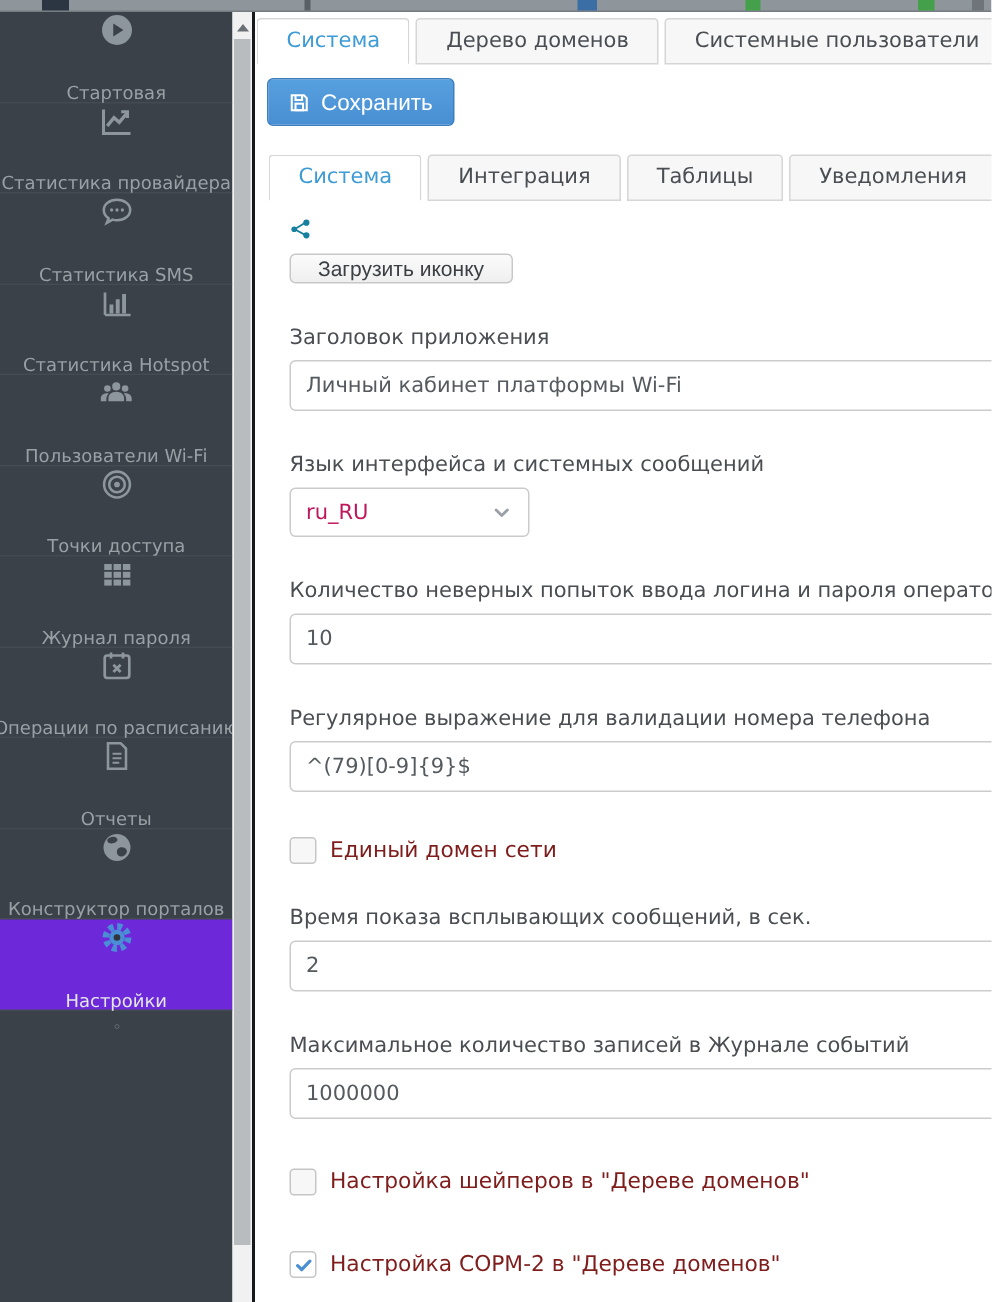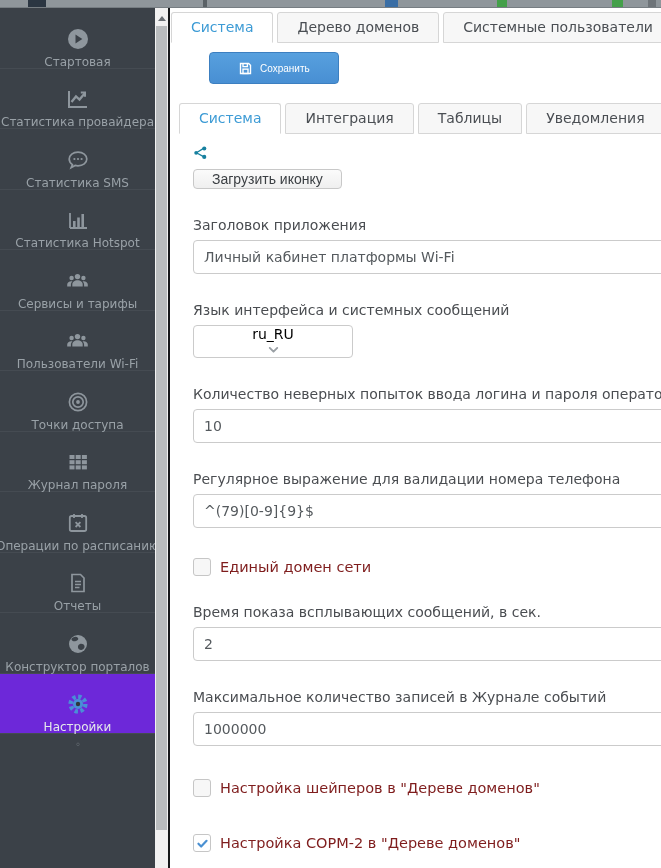--- a/index.html
+++ b/index.html
@@ -9,21 +9,21 @@
 
   
   .browser-strip { position:absolute; left:0; top:0; width:661px; height:8px;
     background:#8f969b; border-bottom:1px solid #767d82; }
   .browser-strip .frag { position:absolute; bottom:0; height:7px; }
 
   
   .sidebar { position:absolute; left:0; top:8px; width:155px; height:860px;
     background:#3b4148; overflow:hidden; }
   .side-item { height:60.5px; display:flex; flex-direction:column; align-items:center;
-    justify-content:flex-end; gap:5px; border-bottom:1px solid #454b52; cursor:pointer; }
+    justify-content:space-between; gap:5px; border-bottom:1px solid #454b52; cursor:pointer; }
   .side-item .lbl { font-size:12px; color:#99a1a7; line-height:1; white-space:nowrap; }
   .side-item.active { background:#6d28d9; }
   .side-item.active .lbl { color:#e4e8ea; }
   .side-item.partial { height:12px; border-bottom:none; justify-content:flex-start; overflow:hidden; }
   .icn { display:block; }
 
   
   .scrollbar { position:absolute; left:155px; top:8px; width:13px; height:860px; background:#f1f1f1; }
   .sb-arrow { position:absolute; left:0; top:4px; width:13px; height:12px; display:flex; align-items:center; justify-content:center; cursor:pointer; }
   .sb-arrow::before { content:""; width:0; height:0; border-left:4px solid transparent;
@@ -35,39 +35,39 @@
   .content { position:absolute; left:170px; top:8px; width:524px; height:860px; background:#fff; }
 
   .tabs-row { display:flex; gap:4px; align-items:flex-end; }
   .tabs-row.top { margin:4px 0 0 1px; }
   .tabs-row.inner { margin:19px 0 0 9px; }
   .tab { height:31px; line-height:29px; padding:0 19px; font-size:14px; color:#4a4e53;
     background:#f7f7f7; border:1px solid #d6d6d6; border-radius:3px 3px 0 0;
     white-space:nowrap; cursor:pointer; }
   .tab.active { background:#fff; border-bottom-color:#fff; color:#3d9bd5; }
 
-  .save-btn { margin:9px 0 0 39px; height:32px; display:inline-flex; align-items:center; gap:7px;
-    padding:0 28px; background:linear-gradient(#57a0de,#488fd3); border:1px solid #3c7fc0;
-    border-radius:4px; color:#fff; font-size:10px; cursor:pointer; }
+  .save-btn { margin:9px 0 0 8px; height:32px; display:inline-flex; align-items:center; gap:7px;
+    padding:0 13px; background:linear-gradient(#57a0de,#488fd3); border:1px solid #3c7fc0;
+    border-radius:4px; color:#fff; font-size:15px; cursor:pointer; }
 
   .share-icon-wrap { margin:11px 0 0 23px; height:15px; }
 
   .upload-btn { margin:9px 0 0 23px; height:20px; padding:0 18px; font-size:14px; color:#3b3f43;
     background:linear-gradient(#fbfbfb,#efefef); border:1px solid #c8c8c8; border-radius:4px; cursor:pointer; }
 
   .form { margin-left:23px; width:501px; }
   .group { margin-top:28px; }
   .group label { display:block; font-size:14px; color:#4a4d51; margin-bottom:7px; white-space:nowrap; }
   .text-input { width:100%; height:34px; border:1px solid #cbcbcb; border-radius:4px;
     padding:0 10px; font-size:14px; color:#555a5e; background:#fff; outline:none;
     font-family:"DejaVu Sans","Liberation Sans",sans-serif; }
 
   .select { width:160px; height:33px; border:1px solid #cbcbcb; border-radius:4px; background:#fff;
     display:flex; align-items:center; justify-content:space-between; padding:0 10px;
-    font-size:14px; color:#000000; cursor:pointer;flex-direction:column; }
+    font-size:14px; color:#be185d; cursor:pointer; }
 
   .check-row { margin-top:30px; display:flex; align-items:center; gap:9px; cursor:pointer; }
   .check-row.last { margin-top:37px; }
   .checkbox { width:18px; height:18px; border:1px solid #c6c6c6; border-radius:3px;
     background:#f7f7f7; display:flex; align-items:center; justify-content:center; flex:0 0 auto; }
   .checkbox.checked { background:#fff; }
   .checkbox svg { display:none; }
   .checkbox.checked svg { display:block; }
   .check-row .clabel { font-size:14.5px; color:#7f1d1d; white-space:nowrap; }
 </style>
@@ -119,31 +119,20 @@
   </div>
   <div class="side-item">
     <svg class="icn" width="25" height="24" viewBox="0 0 25 24" fill="#8e969d">
         <circle cx="12.5" cy="7.6" r="2.7"></circle>
         <circle cx="6.6" cy="9" r="2.2"></circle>
         <circle cx="18.4" cy="9" r="2.2"></circle>
         <path d="M12.5 11.2c2.9 0 5.2 1.9 5.2 4.2v2.1H7.3v-2.1c0-2.3 2.3-4.2 5.2-4.2z"></path>
         <path d="M6.3 12.2c.4 0 .8 0 1.2.1-1 1-1.6 2.2-1.6 3.6v1.6H2.2v-1.9c0-1.9 1.8-3.4 4.1-3.4z"></path>
         <path d="M18.7 12.2c2.3 0 4.1 1.5 4.1 3.4v1.9h-3.7v-1.6c0-1.4-.6-2.6-1.6-3.6.4-.1.8-.1 1.2-.1z"></path>
       </svg>
-    <span class="lbl">Сервисы и тарифы</span>
-  </div>
-  <div class="side-item">
-    <svg class="icn" width="25" height="24" viewBox="0 0 25 24" fill="#8e969d">
-        <circle cx="12.5" cy="7.6" r="2.7"></circle>
-        <circle cx="6.6" cy="9" r="2.2"></circle>
-        <circle cx="18.4" cy="9" r="2.2"></circle>
-        <path d="M12.5 11.2c2.9 0 5.2 1.9 5.2 4.2v2.1H7.3v-2.1c0-2.3 2.3-4.2 5.2-4.2z"></path>
-        <path d="M6.3 12.2c.4 0 .8 0 1.2.1-1 1-1.6 2.2-1.6 3.6v1.6H2.2v-1.9c0-1.9 1.8-3.4 4.1-3.4z"></path>
-        <path d="M18.7 12.2c2.3 0 4.1 1.5 4.1 3.4v1.9h-3.7v-1.6c0-1.4-.6-2.6-1.6-3.6.4-.1.8-.1 1.2-.1z"></path>
-      </svg>
     <span class="lbl">Пользователи Wi-Fi</span>
   </div>
   <div class="side-item">
     <svg class="icn" width="24" height="24" viewBox="0 0 24 24" fill="none" stroke="#8e969d">
         <circle cx="12" cy="12" r="8.6" stroke-width="1.7"></circle>
         <circle cx="12" cy="12" r="5.2" stroke-width="1.7"></circle>
         <circle cx="12" cy="12" r="1.9" fill="#8e969d" stroke="none"></circle>
       </svg>
     <span class="lbl">Точки доступа</span>
   </div>

